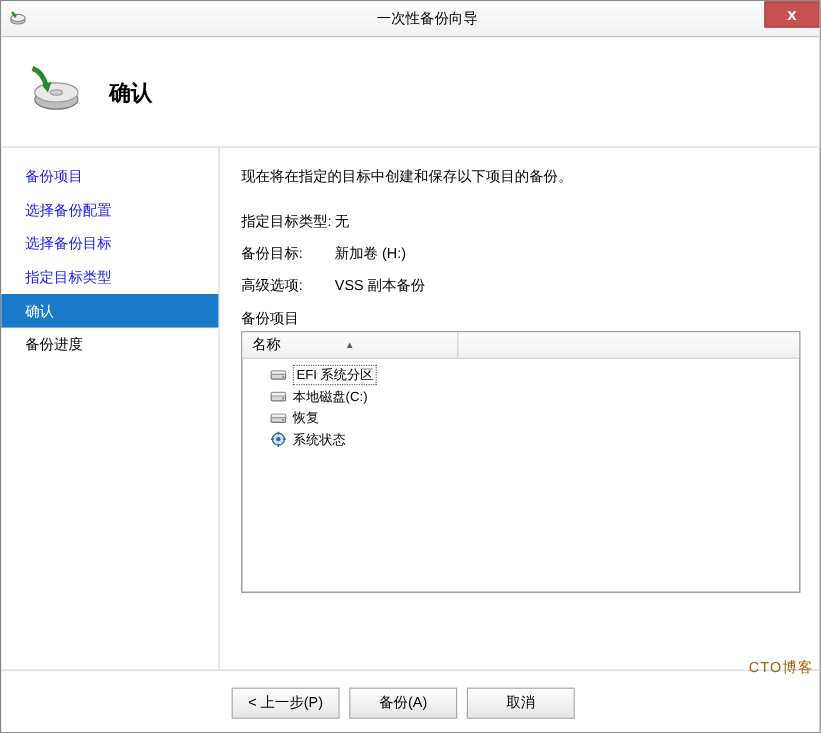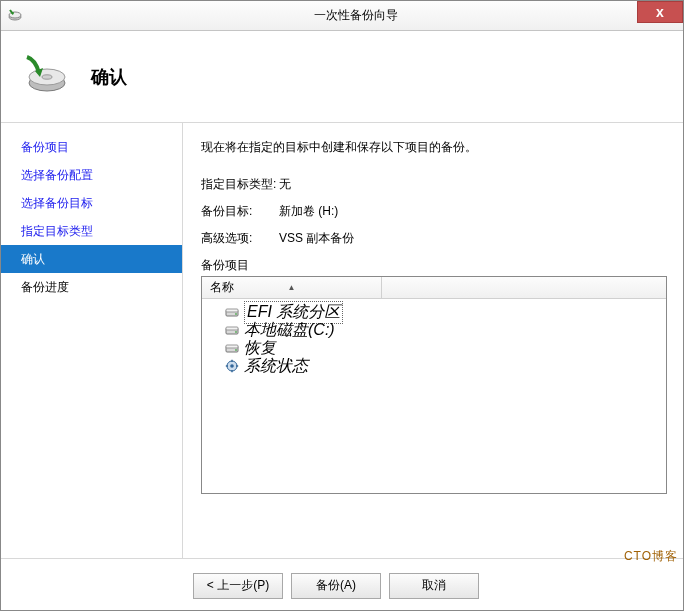--- a/index.html
+++ b/index.html
@@ -19,21 +19,21 @@
     .main { flex:1; padding: 16px 16px 0 18px; }
     .intro { margin-bottom: 20px; }
     .kv { margin-bottom: 10px; display:flex; }
     .kv .k { width: 78px; }
     .list-box { border:1px solid #888; height: 218px; background:#fff; margin-top:2px; }
     .list-header { height: 22px; border-bottom:1px solid #d0d0d0; display:flex; align-items:center; background:linear-gradient(#fcfcfc,#f0f0f0); }
     .list-header .col { padding-left:8px; font-size:12px; position:relative; height:100%; display:flex; align-items:center; }
     .list-header .col.sep { border-right:1px solid #d0d0d0; }
     .sort-glyph { position:absolute; left:50%; top:6px; transform:translateX(-50%); font-size:8px; color:#555; }
     .list-rows { padding: 4px 0 0 22px; }
-    .list-row { height: 18px; display:flex; align-items:center; font-size:16px; gap:4px;font-style:italic; }
+    .list-row { height: 18px; display:flex; align-items:center; font-size:11px; gap:4px; }
     .list-row .ricon { width:16px; display:inline-flex; justify-content:center; }
     .dotted { border:1px dotted #666; padding:0 2px; }
     .footer { height:54px; border-top:1px solid #d8d8d8; display:flex; align-items:center; justify-content:center; padding-right:12px; gap:8px; }
     .btn { min-width:90px; height:26px; border:1px solid #a8a8a8; background:linear-gradient(#fcfcfc,#e6e6e6); font-size:12px; display:inline-flex; align-items:center; justify-content:center; padding:0 10px; cursor:default; }
     .btn:disabled, .btn.disabled { color:#9a9a9a; }
     .watermark { position:absolute; right:6px; bottom:46px; color:#a16207; font-size:12px; letter-spacing:1px; }
     .app-icon svg, .drive-icon svg { display:block; }
   </style>
 </head>
 <body>

